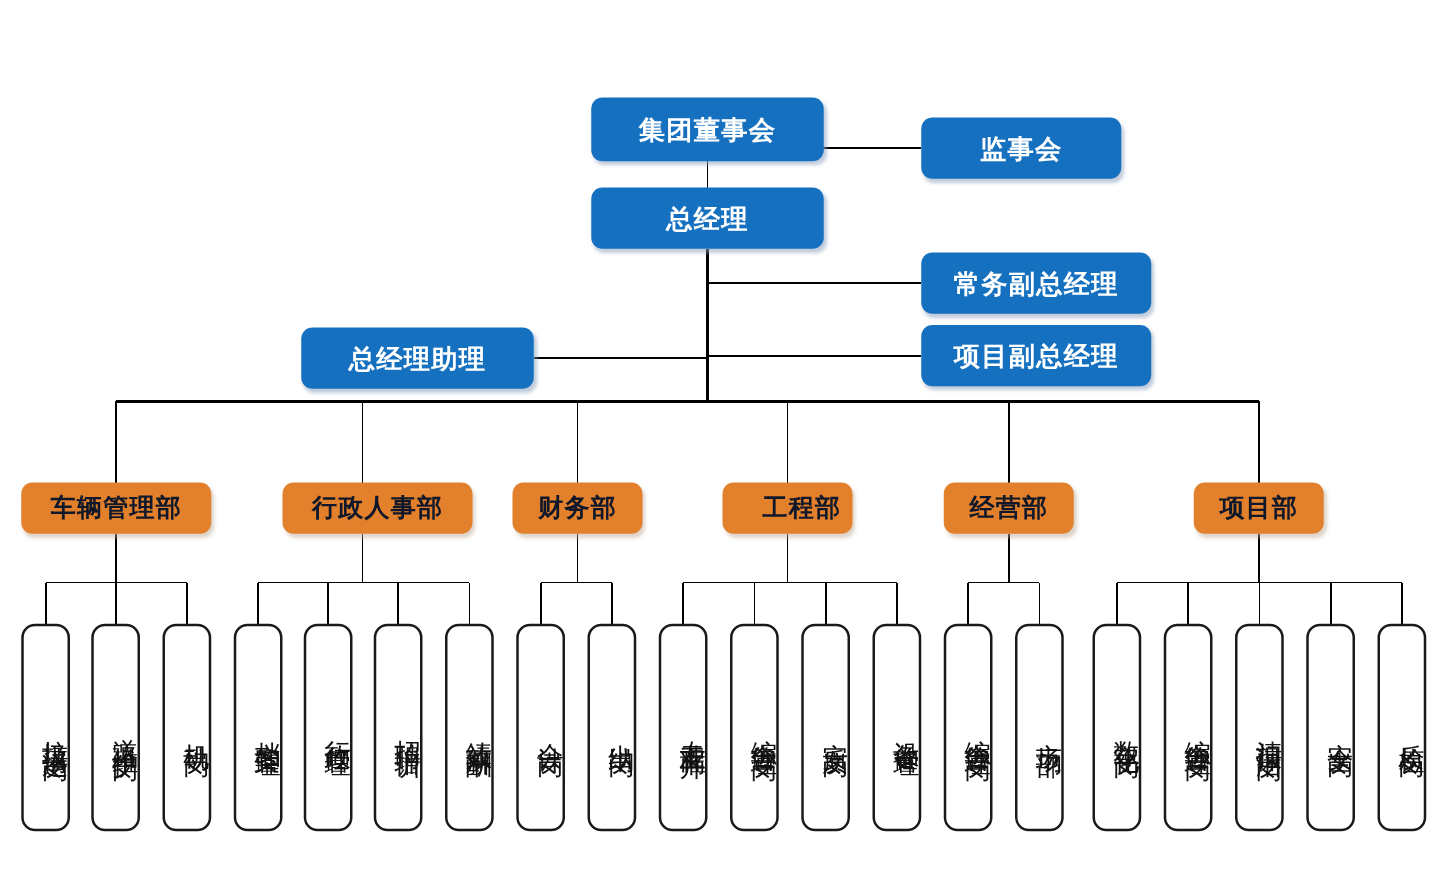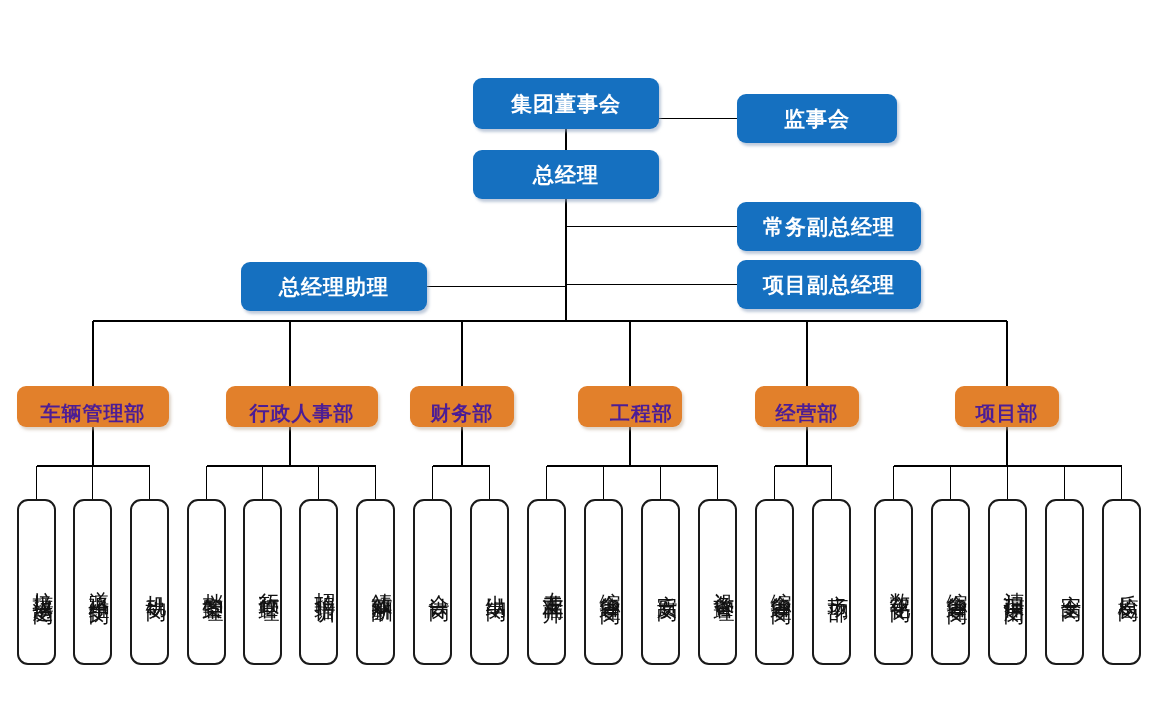--- a/index.html
+++ b/index.html
@@ -38,27 +38,26 @@
     background: #1570C0;
     color: #ffffff;
     border-radius: 9px;
     font-size: 21px;
     font-weight: 700;
     letter-spacing: 1px;
     box-shadow: 2px 3px 3px rgba(140,160,190,0.55);
   }
   .node-dept {
     background: #E2802B;
-    color: #4c1d95;
+    color: #0f172a;
     border-radius: 9px;
     font-size: 20px;
     font-weight: 700;
     letter-spacing: 1px;
     box-shadow: 2px 3px 3px rgba(190,170,150,0.5);
-    align-items: flex-end;
   }
   .node-role {
     background: #ffffff;
     color: #111111;
     border: 2px solid #1a1a1a;
     border-radius: 11px;
     font-size: 21px;
     font-weight: 400;
     letter-spacing: 3px;
     writing-mode: vertical-rl;

